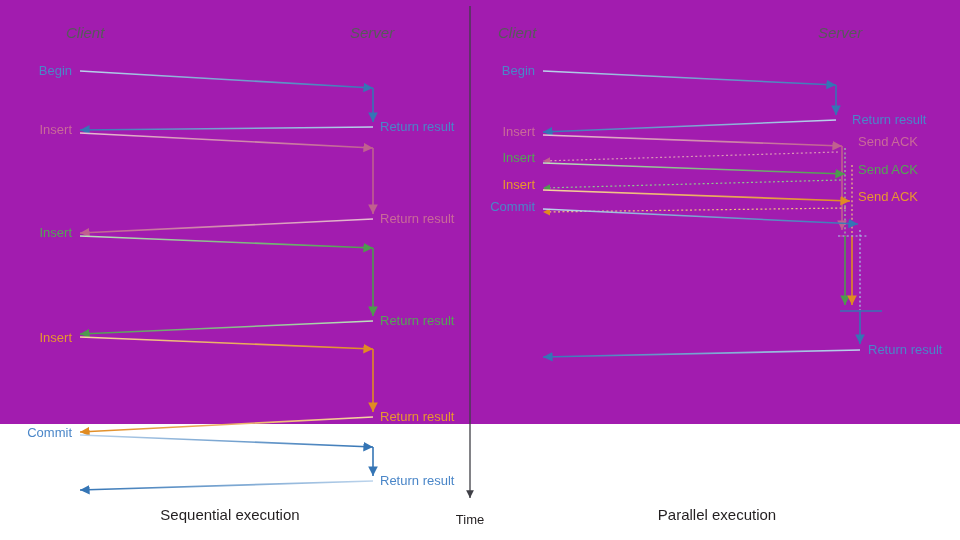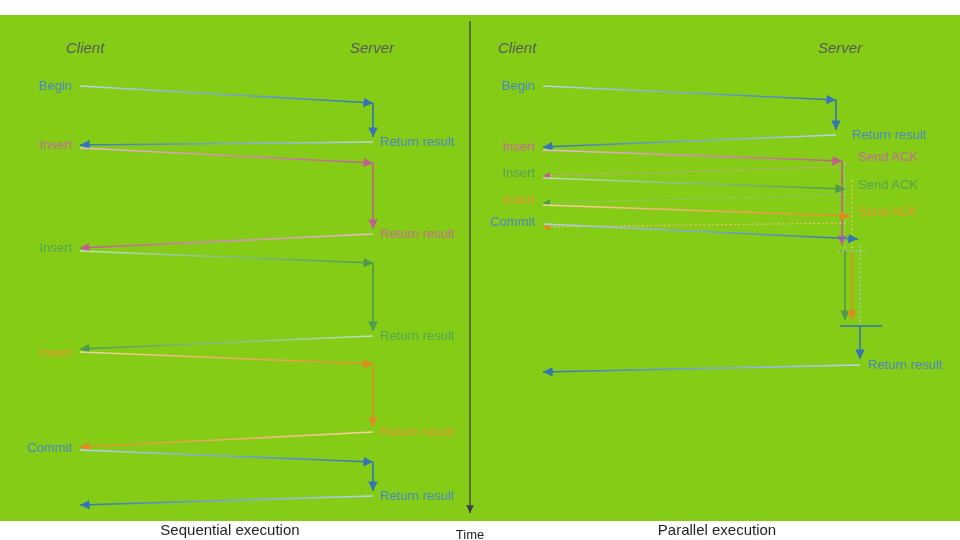--- a/index.html
+++ b/index.html
@@ -9,23 +9,22 @@
   }
   body {
     width: 960px;
     height: 540px;
     overflow: hidden;
     font-family: "Liberation Sans", sans-serif;
   }
   #stage {
     position: relative;
     width: 960px;
-    height: 506px;
-    background: #84cc16;
-    margin-top: 15px;
+    height: 424px;
+    background: #a21caf;
   }
   svg#diagram {
     position: absolute;
     left: 0;
     top: 0;
     width: 960px;
     height: 540px;
   }
   .lane-title {
     font-family: "Liberation Sans", sans-serif;

